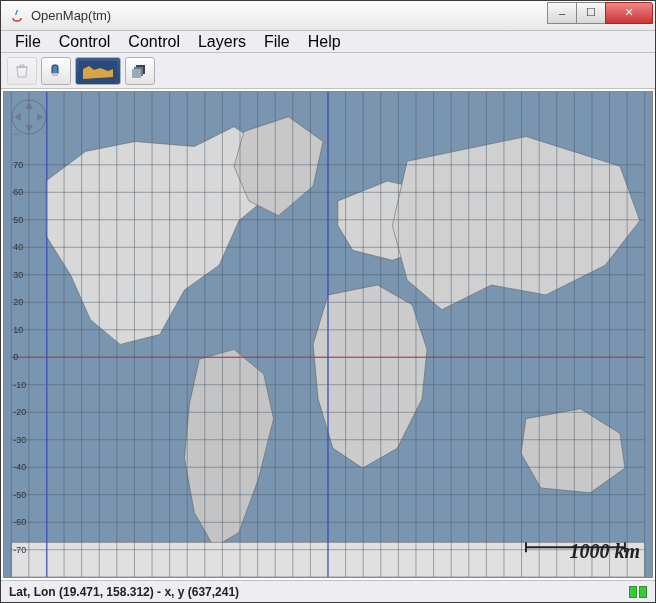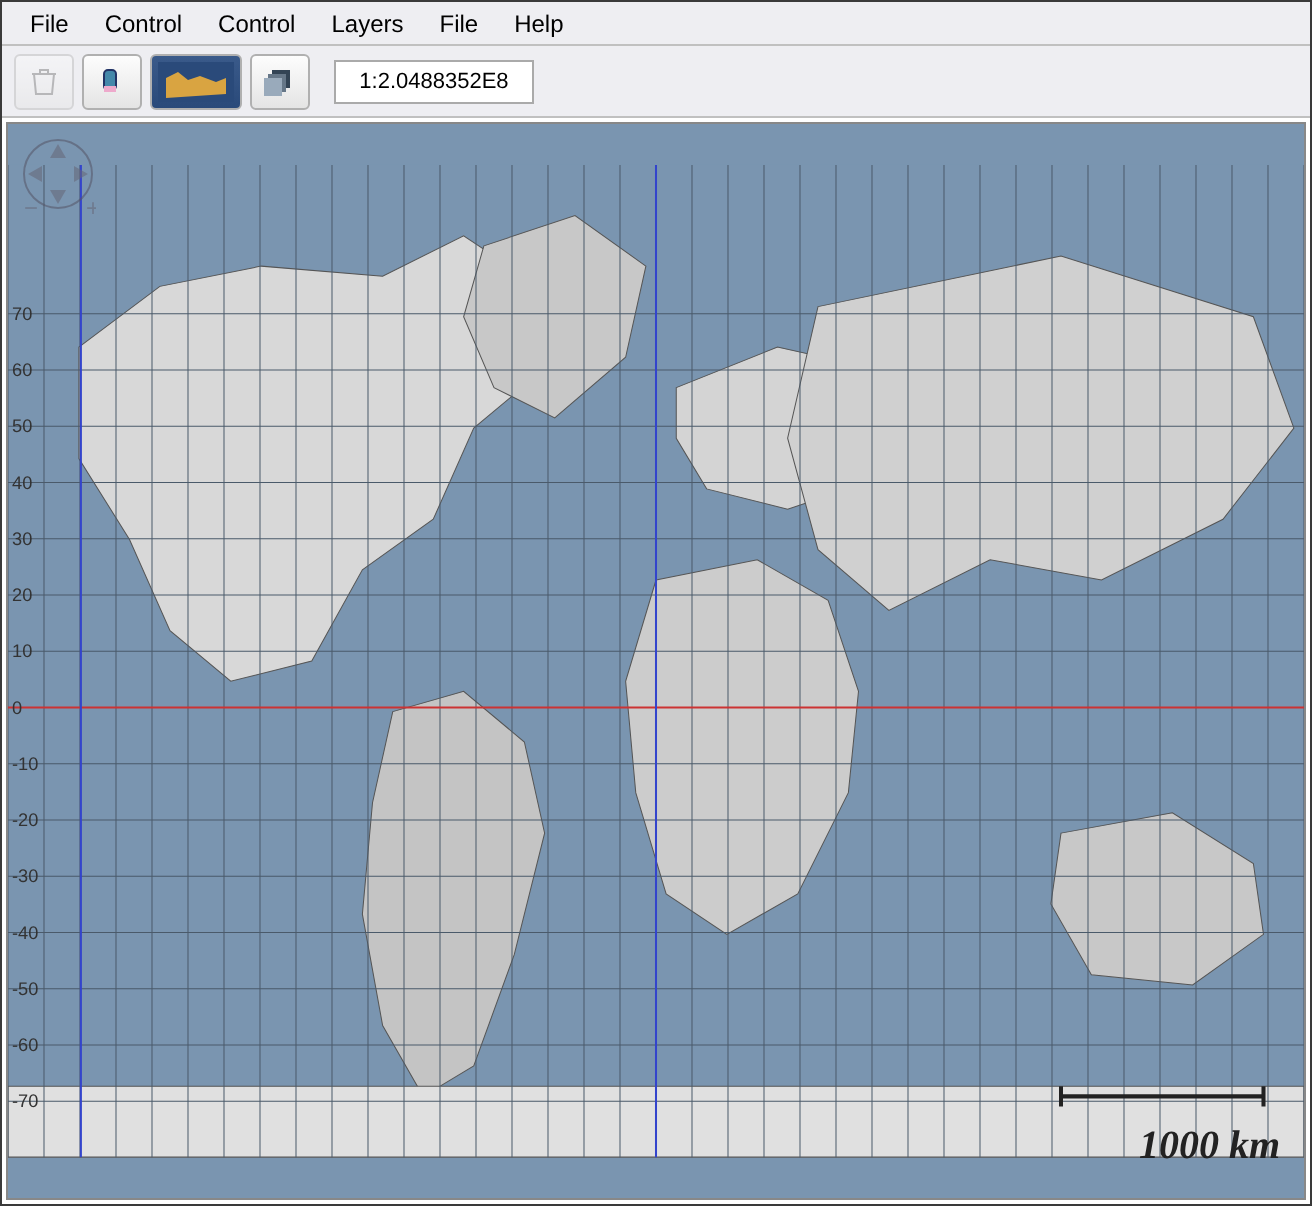--- a/index.html
+++ b/index.html
@@ -4,21 +4,21 @@
 <style>
 * { box-sizing: border-box; margin: 0; padding: 0; }
 body { font-family: "Segoe UI", Tahoma, sans-serif; font-size: 12px; background: #5a7a9a; width: 656px; height: 603px; overflow: hidden; }
 .window { width: 656px; height: 603px; background: #fff; border: 1px solid #3a3a3a; display: flex; flex-direction: column; }
 .titlebar { height: 30px; background: linear-gradient(#fdfdfd, #e8e8e8); display: flex; align-items: center; padding-left: 8px; border-bottom: 1px solid #c0c0c0; }
 .titlebar .java-icon { width: 16px; height: 16px; margin-right: 6px; display:flex; align-items:center; justify-content:center; }
 .titlebar .title { flex: 1; color: #333; font-size: 13px; }
 .win-buttons { display: flex; height: 22px; margin-right: 2px; margin-top:-6px; }
 .win-btn { width: 30px; height: 22px; display:flex; align-items:center; justify-content:center; border:1px solid #888; margin-left:-1px; background: linear-gradient(#f8f8f8,#d8d8d8); font-size:11px; color:#333; }
 .win-btn.close { width: 48px; background: linear-gradient(#e88,#c33); color:#fff; border-color:#a22; border-top-right-radius:3px; }
-.menubar { height: 22px; background: #eeeef2; display:flex; align-items:center; padding: 0 6px; gap: 2px; border-bottom:1px solid #c0c0c0; font-size:12px; }
+.menubar { height: 22px; background: #eeeef2; display:flex; align-items:center; padding: 0 6px; gap: 2px; border-bottom:1px solid #c0c0c0; font-size:16px; }
 .menu-item { padding: 2px 8px; color:#000; }
 .toolbar { height: 36px; background: #eeeef2; display:flex; align-items:center; padding: 0 6px; gap: 4px; border-bottom:1px solid #c0c0c0; }
 .tool-btn { width: 30px; height: 28px; border:1px solid #b0b0b0; background: linear-gradient(#fdfdfd,#e4e4e4); border-radius:3px; display:flex; align-items:center; justify-content:center; font-size:14px; }
 .tool-btn.disabled { opacity:0.4; }
 .tool-btn.wide { width: 46px; background: linear-gradient(#3a5a8a,#2a4a7a); color:#fa3; }
 .tool-btn.layers { background: linear-gradient(#fdfdfd,#e4e4e4); }
 .scale-field { width: 100px; height: 22px; border:1px solid #aaa; background:#fff; text-align:center; font-size:11px; margin-left: 8px; padding:2px 4px; }
 .map-area { flex:1; position:relative; background:#7a95b0; overflow:hidden; border:1px solid #888; margin:2px; }
 .map-svg { width:100%; height:100%; display:block; }
 .pan-control { position:absolute; top:6px; left:6px; width:38px; height:42px; opacity:0.55; }
@@ -26,20 +26,34 @@
 .statusbar { height:22px; background:#eeeef2; border-top:1px solid #c0c0c0; display:flex; align-items:center; padding:0 8px; font-size:12px; font-weight:bold; color:#222; }
 .statusbar .spacer { flex:1; }
 .status-leds { display:flex; gap:2px; }
 .led { width:8px; height:12px; background:#3c3; border:1px solid #484; }
 </style>
 </head>
 <body>
 
 <div class="window">
 
+  <div class="titlebar">
+    <span class="java-icon">
+      <svg width="16" height="16" viewBox="0 0 16 16">
+          <path d="M4 10c0 2 2 3 4 3s4-1 4-3" stroke="#c33" fill="none" stroke-width="1.4"></path>
+          <path d="M8 2c1 2-2 3-1 5" stroke="#36c" fill="none" stroke-width="1.2"></path>
+        </svg>
+    </span>
+    <span class="title">OpenMap(tm)</span>
+    <div class="win-buttons">
+      <div class="win-btn">–</div>
+      <div class="win-btn">☐</div>
+      <div class="win-btn close">✕</div>
+    </div>
+  </div>
 
   <div class="menubar">
     <span class="menu-item">File</span>
     <span class="menu-item">Control</span>
     <span class="menu-item">Control</span>
     <span class="menu-item">Layers</span>
     <span class="menu-item">File</span>
     <span class="menu-item">Help</span>
   </div>
 
@@ -61,21 +75,20 @@
           <path d="M4 8l6-3 5 4 6-2 8 3 5-2v8l-30 2z" fill="#d9a441"></path>
         </svg>
     </div>
     <div class="tool-btn layers">
       <svg width="18" height="18" viewBox="0 0 18 18">
           <rect x="5" y="3" width="9" height="9" fill="#345"></rect>
           <rect x="3" y="5" width="9" height="9" fill="#678"></rect>
           <rect x="1" y="7" width="9" height="9" fill="#9ab"></rect>
         </svg>
     </div>
-    <input class="scale-field" value="1:2.0488352E8" style="">
   </div>
 
   <div class="map-area">
     <svg class="map-svg" viewBox="0 0 640 490">
       <rect width="640" height="490" fill="#7a95b0"></rect>
 
       <g fill="#d0d0d0" stroke="#555" stroke-width="0.5">
 
         <path d="M35 90 l40 -30 50 -10 60 5 40 -20 45 30 -10 40 -30 25 -20 45 -35 25 -25 45 -40 10 -30 -25 -20 -45 -25 -40z" fill="#d8d8d8"></path>
         <path d="M235 40 l45 -15 35 25 -10 45 -35 30 -30 -15 -15 -35z" fill="#c8c8c8"></path>
@@ -184,14 +197,22 @@
       <polygon points="19,34 23,27 15,27" fill="#667"></polygon>
       <polygon points="4,19 11,15 11,23" fill="#667"></polygon>
       <polygon points="34,19 27,15 27,23" fill="#667"></polygon>
       <text x="33" y="40" font-size="12" fill="#667">+</text>
       <text x="2" y="40" font-size="12" fill="#667">−</text>
     </svg>
 
     <div class="scale-label">1000 km</div>
   </div>
 
+  <div class="statusbar">
+    <span>Lat, Lon (19.471, 158.312) - x, y (637,241)</span>
+    <span class="spacer"></span>
+    <div class="status-leds">
+      <div class="led"></div>
+      <div class="led"></div>
+    </div>
+  </div>
 
 </div>
 
 </body></html>

